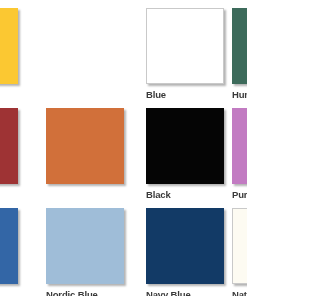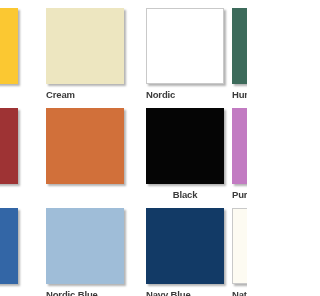--- a/index.html
+++ b/index.html
@@ -64,42 +64,38 @@
   .row-2 { top: 208px; }
 </style>
 </head>
 <body>
 
 <div id="swatch-grid" style="background: rgb(255, 255, 255);">
     <div class="swatch-cell col-0 row-0">
       <div class="swatch-chip" style="background: rgb(251, 200, 50);"></div>
       <span class="swatch-label" style="color: rgb(58, 58, 58); visibility: hidden;"></span>
     </div>
-    <div class="swatch-cell col-1 row-0">
-      <div class="swatch-chip" style="background: rgb(237, 230, 192);"></div>
-      <span class="swatch-label" style="color: rgb(58, 58, 58);">Cream</span>
-    </div>
     <div class="swatch-cell col-2 row-0">
       <div class="swatch-chip bordered" style="background: rgb(255, 255, 255);"></div>
-      <span class="swatch-label" style="color: rgb(58, 58, 58);">Nordic</span>
+      <span class="swatch-label" style="color: rgb(58, 58, 58);">Blue</span>
     </div>
     <div class="swatch-cell col-3 row-0">
       <div class="swatch-chip" style="background: rgb(61, 107, 91);"></div>
       <span class="swatch-label" style="color: rgb(58, 58, 58);">Hun</span>
     </div>
     <div class="swatch-cell col-0 row-1">
       <div class="swatch-chip" style="background: rgb(158, 51, 52);"></div>
       <span class="swatch-label" style="color: rgb(58, 58, 58); visibility: hidden;"></span>
     </div>
     <div class="swatch-cell col-1 row-1">
       <div class="swatch-chip" style="background: rgb(209, 112, 58);"></div>
     </div>
     <div class="swatch-cell col-2 row-1">
       <div class="swatch-chip" style="background: rgb(5, 5, 5);"></div>
-      <span class="swatch-label" style="color: rgb(58, 58, 58); text-align: center;">Black</span>
+      <span class="swatch-label" style="color: rgb(58, 58, 58);">Black</span>
     </div>
     <div class="swatch-cell col-3 row-1">
       <div class="swatch-chip" style="background: rgb(194, 123, 194);"></div>
       <span class="swatch-label" style="color: rgb(58, 58, 58);">Pur</span>
     </div>
     <div class="swatch-cell col-0 row-2">
       <div class="swatch-chip" style="background: rgb(51, 102, 166);"></div>
       <span class="swatch-label" style="color: rgb(58, 58, 58); visibility: hidden;"></span>
     </div>
     <div class="swatch-cell col-1 row-2">

